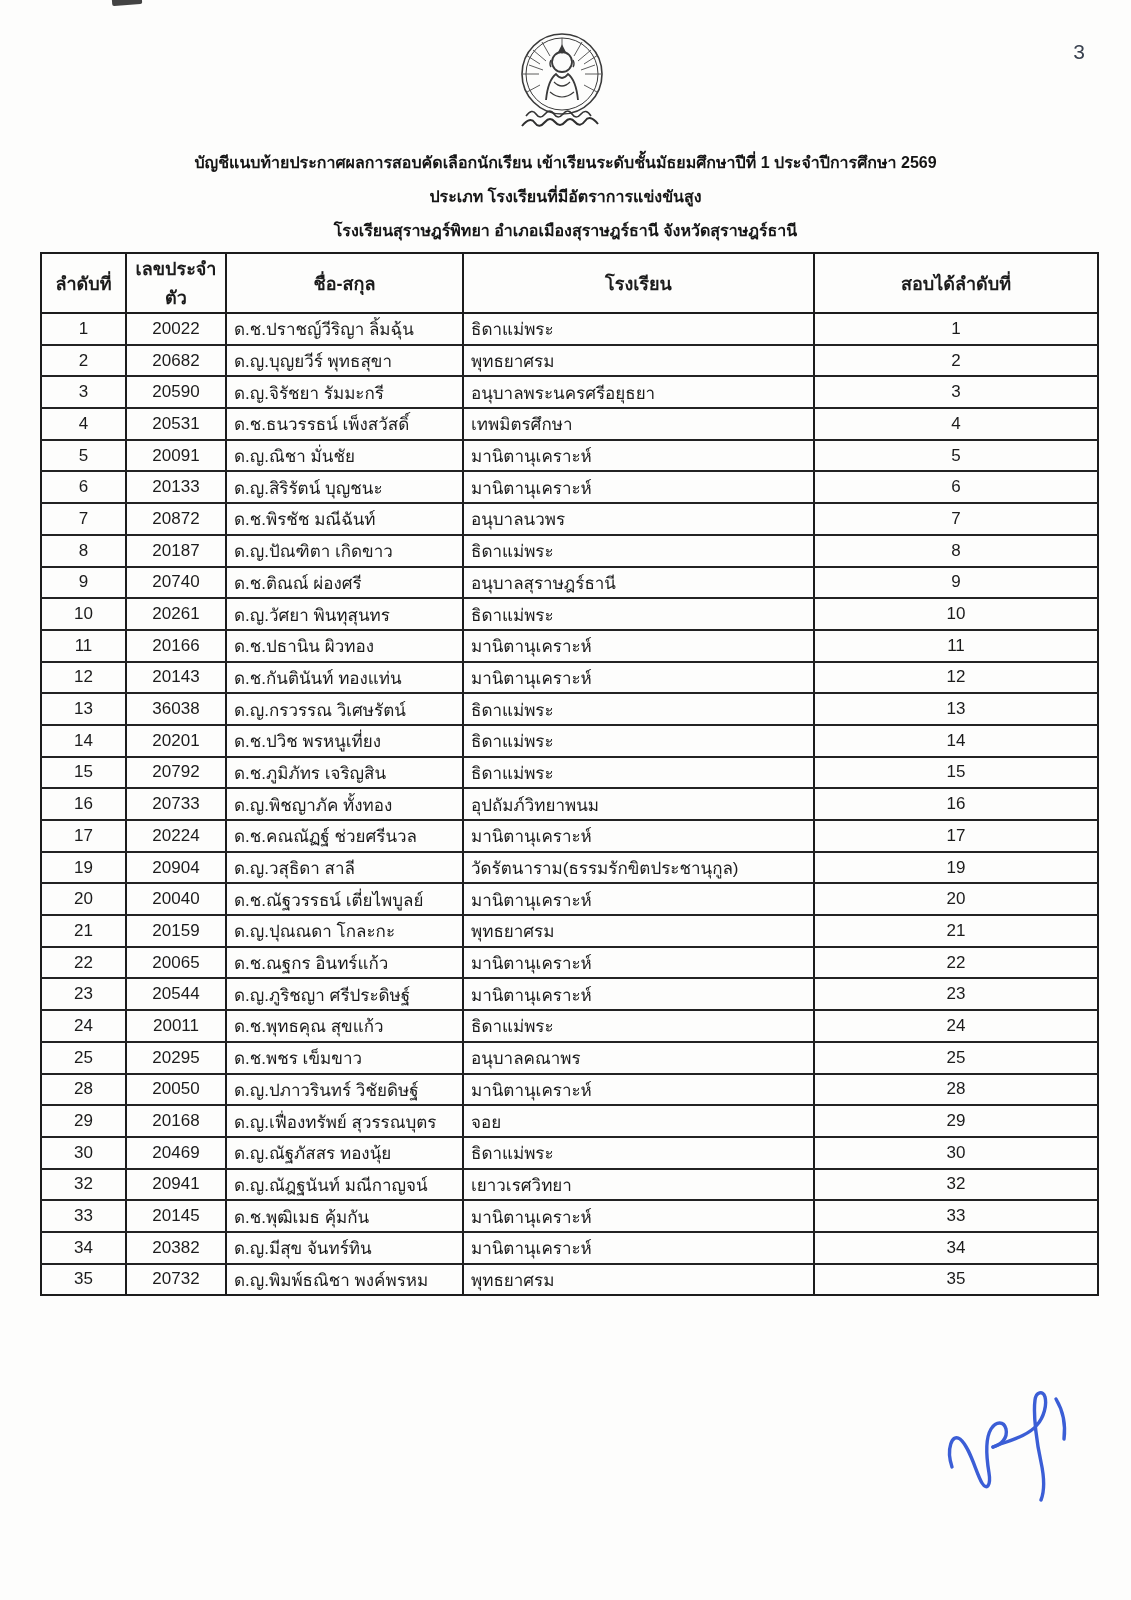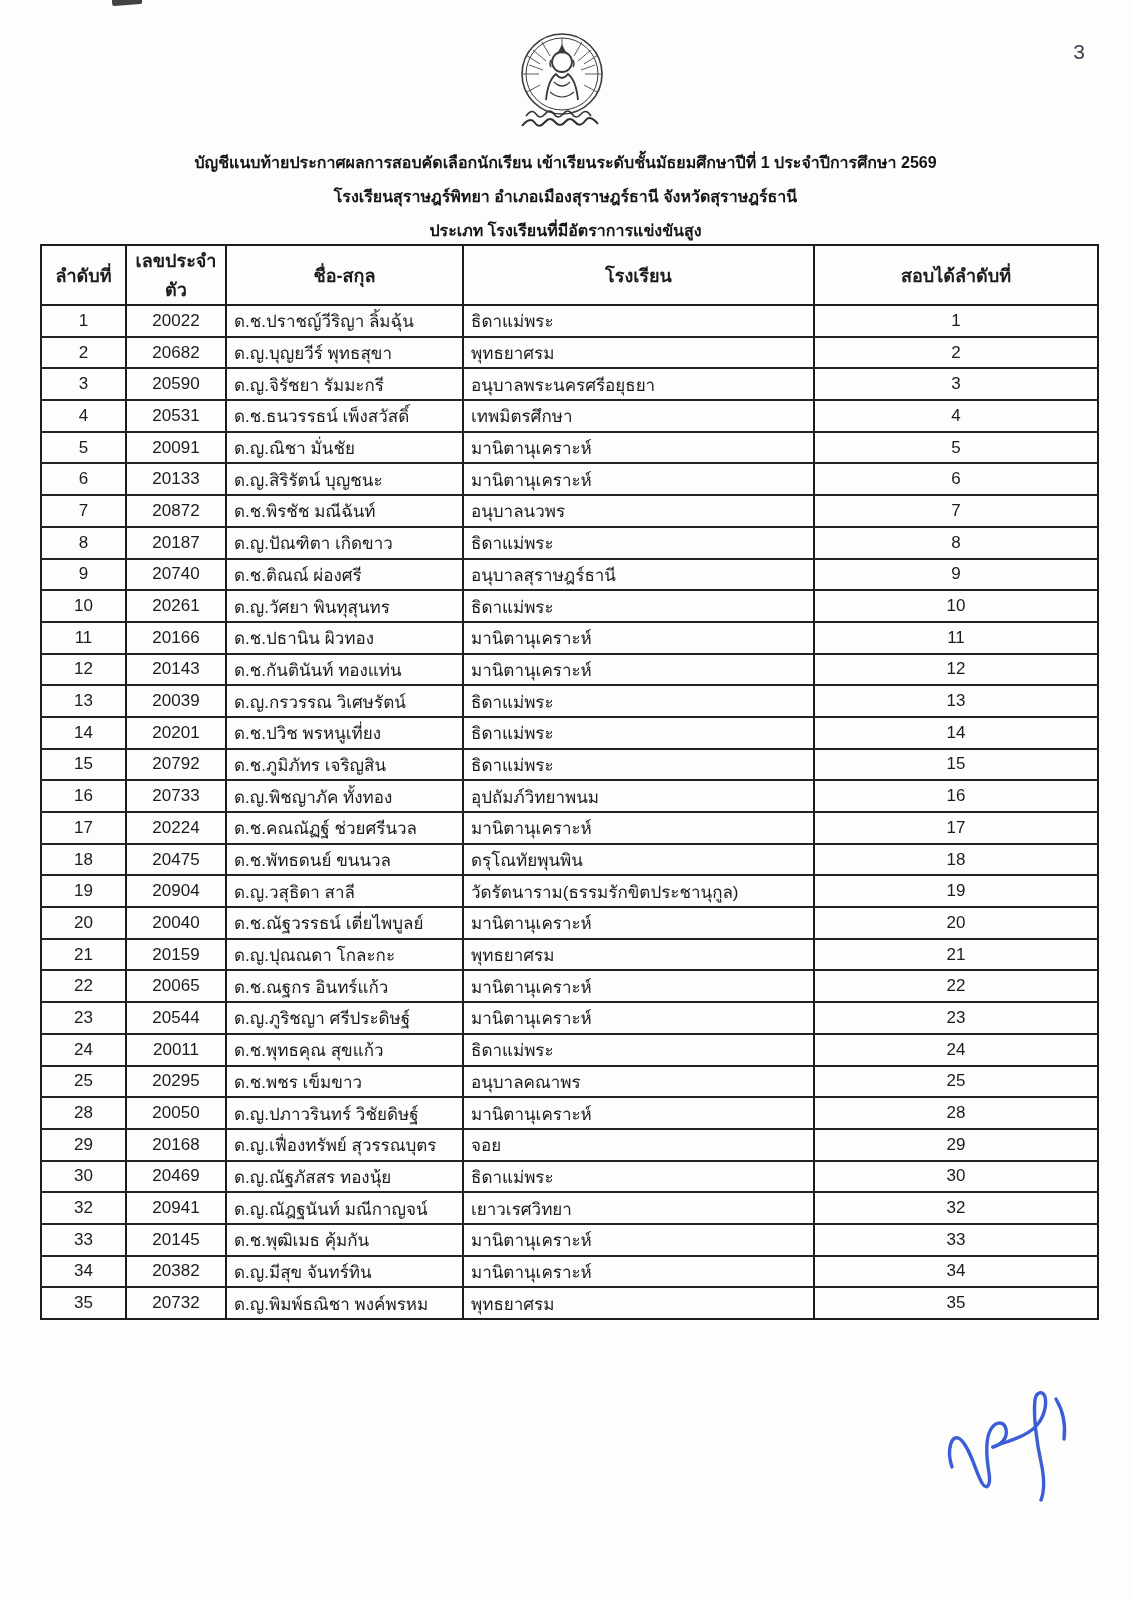--- a/index.html
+++ b/index.html
@@ -22,21 +22,21 @@
   }
   .logo-wrap{
     position:absolute;top:30px;left:498px;width:134px;height:112px;
   }
   .title-block{
     position:absolute;top:146px;left:0;width:100%;
     text-align:center;font-weight:bold;
     font-size:16px;line-height:34px;color:#151515;
   }
   .results-table{
-    position:absolute;left:40px;top:244px;
+    position:absolute;left:40px;top:252px;
     border-collapse:collapse;table-layout:fixed;
     width:1057px;
     font-size:17px;
   }
   .results-table th{
     border:2.5px solid #1c1c1c;
     height:58px;font-size:18px;font-weight:bold;
     text-align:center;vertical-align:middle;
     background:#fdfdfc;padding:0 2px;
   }
@@ -92,22 +92,22 @@
         <path d="M56 52 q8 8 16 0 M52 62 q12 10 24 0" stroke-width="1.2"></path>
 
         <path d="M28 86 q6-8 10-2 q4 6 9 0 q5-6 9 0 q4 6 9 0 q5-6 9 0 q4 6 9 0 q5-6 10 2" stroke-width="1.6" stroke="#333"></path>
         <path d="M24 96 q8-10 13-3 q4 6 10-1 q5-6 10 0 q5 6 10 0 q5-6 10 0 q5 6 10-1 q5-7 13 3" stroke-width="2" stroke="#2e2e2e"></path>
       </g>
     </svg>
   </div>
 
   <div class="title-block">
     <div>บัญชีแนบท้ายประกาศผลการสอบคัดเลือกนักเรียน เข้าเรียนระดับชั้นมัธยมศึกษาปีที่ 1 ประจำปีการศึกษา 2569</div>
+    <div>ประเภท โรงเรียนที่มีอัตราการแข่งขันสูง</div>
     <div>โรงเรียนสุราษฎร์พิทยา อำเภอเมืองสุราษฎร์ธานี  จังหวัดสุราษฎร์ธานี</div>
-    <div>ประเภท โรงเรียนที่มีอัตราการแข่งขันสูง</div>
   </div>
 
   <table class="results-table">
     <colgroup>
       <col style="width:85px">
         <col style="width:100px">
         <col style="width:237px">
       <col style="width:351px">
         <col style="width:284px">
     </colgroup>
@@ -200,21 +200,21 @@
     </tr>
         <tr>
       <td class="c-no">12</td>
       <td class="c-id">20143</td>
       <td class="c-name">ด.ช.กันตินันท์ ทองแท่น</td>
       <td class="c-school">มานิตานุเคราะห์</td>
       <td class="c-rank">12</td>
     </tr>
         <tr>
       <td class="c-no">13</td>
-      <td class="c-id">20039</td>
+      <td class="c-id">36038</td>
       <td class="c-name">ด.ญ.กรวรรณ วิเศษรัตน์</td>
       <td class="c-school">ธิดาแม่พระ</td>
       <td class="c-rank">13</td>
     </tr>
         <tr>
       <td class="c-no">14</td>
       <td class="c-id">20201</td>
       <td class="c-name">ด.ช.ปวิช พรหนูเที่ยง</td>
       <td class="c-school">ธิดาแม่พระ</td>
       <td class="c-rank">14</td>
@@ -232,27 +232,20 @@
       <td class="c-name">ด.ญ.พิชญาภัค ทั้งทอง</td>
       <td class="c-school">อุปถัมภ์วิทยาพนม</td>
       <td class="c-rank">16</td>
     </tr>
         <tr>
       <td class="c-no">17</td>
       <td class="c-id">20224</td>
       <td class="c-name">ด.ช.คณณัฏฐ์ ช่วยศรีนวล</td>
       <td class="c-school">มานิตานุเคราะห์</td>
       <td class="c-rank">17</td>
-    </tr>
-        <tr>
-      <td class="c-no">18</td>
-      <td class="c-id">20475</td>
-      <td class="c-name">ด.ช.พัทธดนย์ ขนนวล</td>
-      <td class="c-school">ดรุโณทัยพุนพิน</td>
-      <td class="c-rank">18</td>
     </tr>
         <tr>
       <td class="c-no">19</td>
       <td class="c-id">20904</td>
       <td class="c-name">ด.ญ.วสุธิดา สาลี</td>
       <td class="c-school">วัดรัตนาราม(ธรรมรักขิตประชานุกูล)</td>
       <td class="c-rank">19</td>
     </tr>
         <tr>
       <td class="c-no">20</td>

